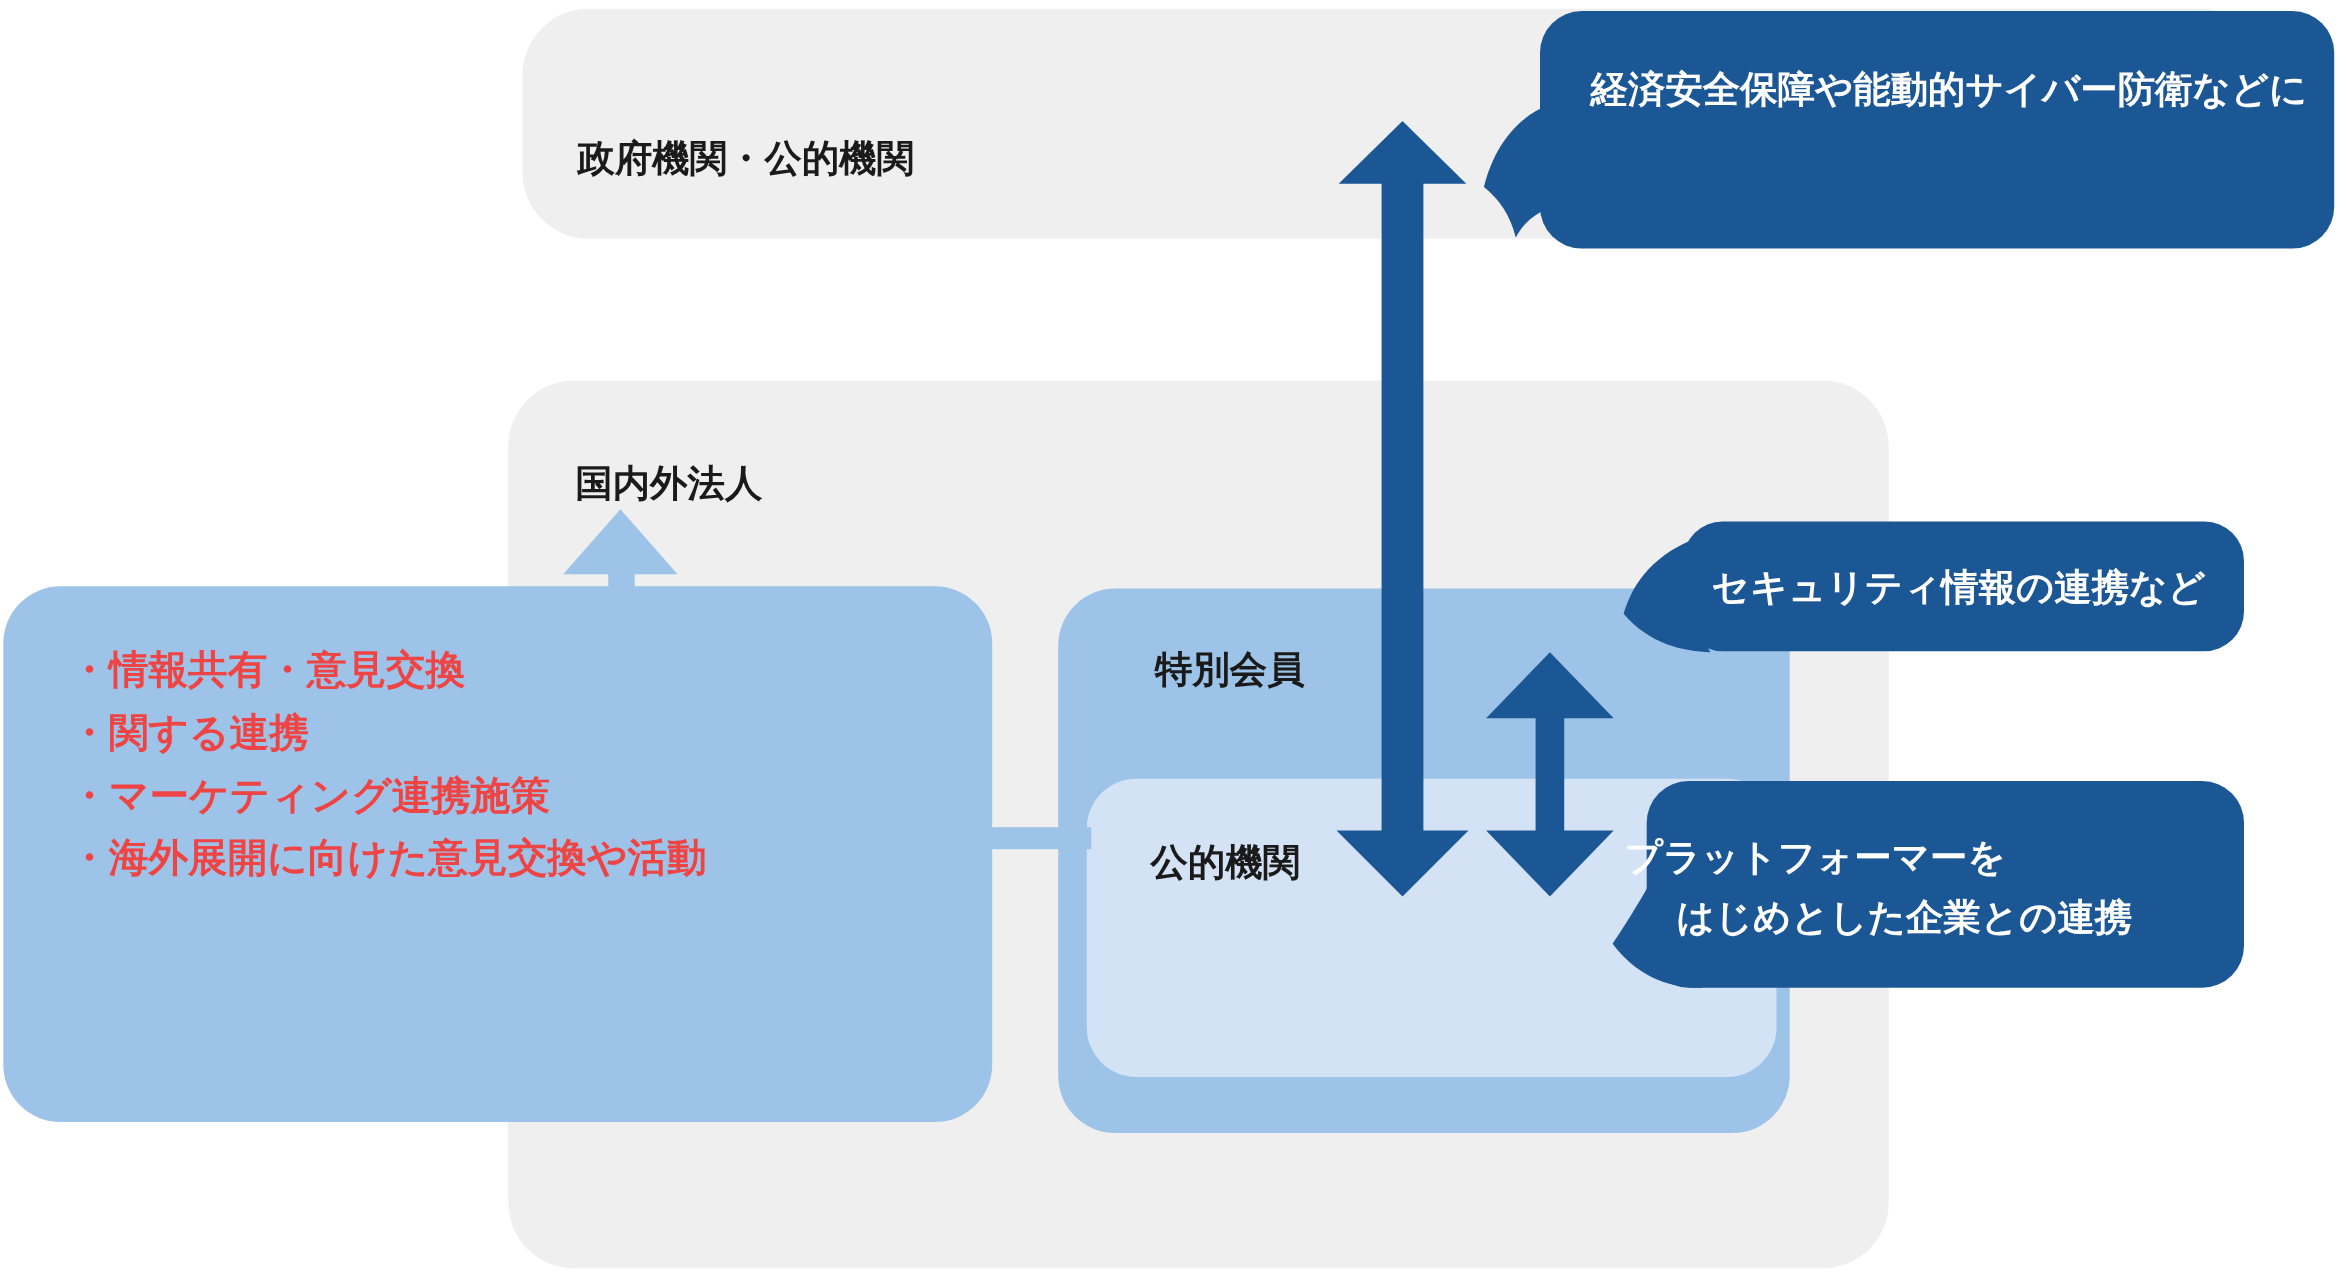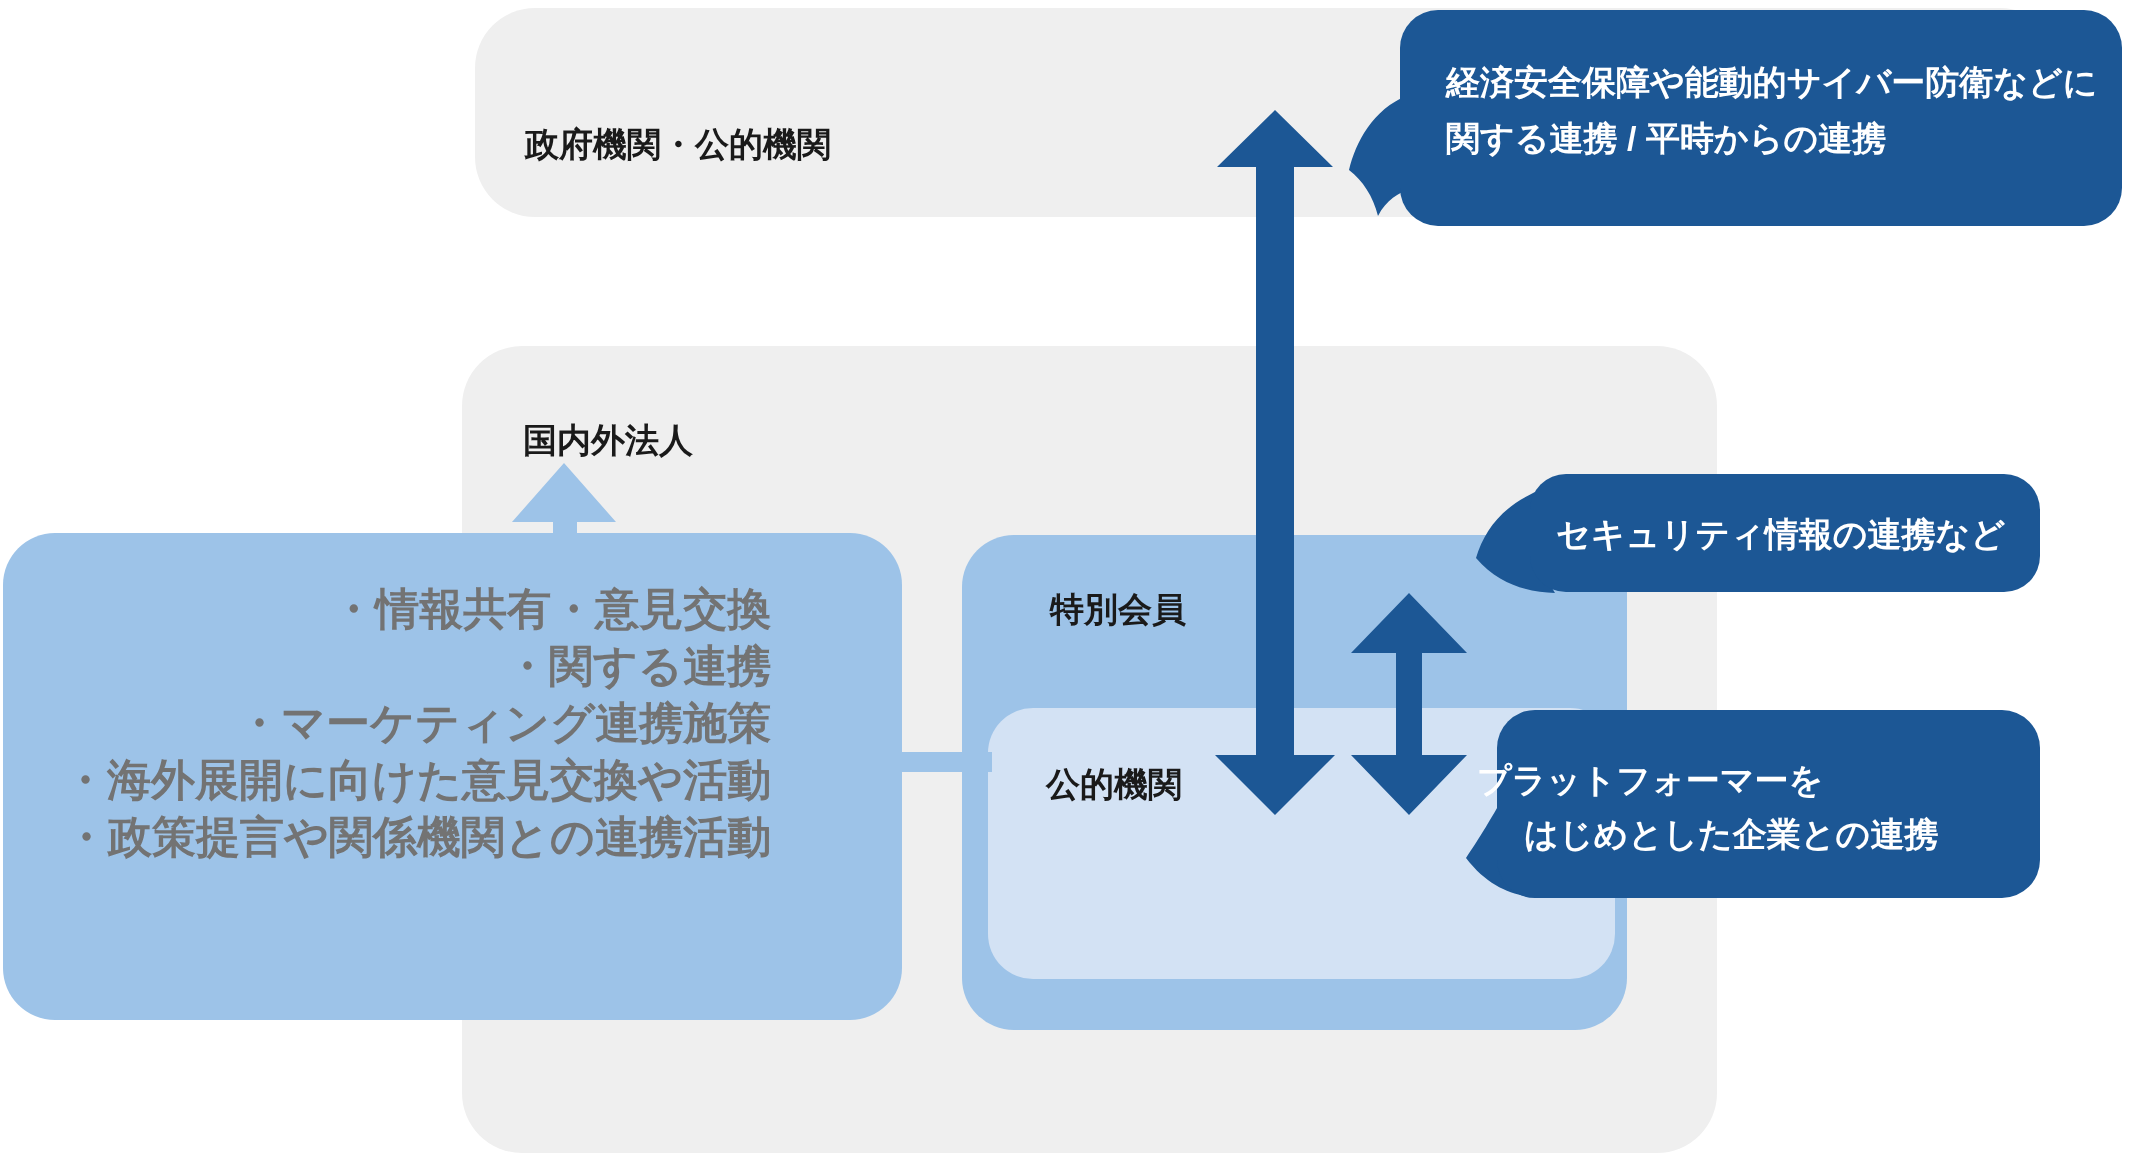--- a/index.html
+++ b/index.html
@@ -37,26 +37,25 @@
   
   .label {
     color: #1A1A1A;
     font-size: 34px;
     font-weight: 700;
     white-space: nowrap;
     line-height: 1.2;
     margin-left: 18px;
   }
   .bullets {
-    color: #737373;
-    font-size: 44px;
+    color: #ef4444;
+    font-size: 36px;
     font-weight: 700;
     line-height: 57px;
     white-space: nowrap;
-    text-align: right;
   }
   .bubble {
     background: #1C5795;
     border-radius: 38px;
   }
   .bubble-text {
     color: #FFFFFF;
     font-size: 34px;
     font-weight: 700;
     white-space: nowrap;
@@ -99,35 +98,33 @@
 
     <path d="M1408 95 C1372 110 1356 142 1349 170 C1363 181 1373 196 1378 216 C1386 200 1400 192 1408 190 Z" fill="#1C5795"></path>
 
     <path d="M1545 488 C1505 503 1485 528 1476 558 C1500 586 1530 592 1555 593 C1540 570 1536 530 1545 488 Z" fill="#1C5795"></path>
 
     <path d="M1510 785 C1492 818 1478 840 1466 858 C1492 892 1522 898 1548 898 C1520 868 1506 828 1510 785 Z" fill="#1C5795"></path>
   </svg>
 
   <div class="abs bubble" style="left:1400px; top:10px; width:722px; height:216px;"></div>
   <div class="abs bubble-text" style="left:1446px; top:62px;">経済安全保障や能動的サイバー防衛などに</div>
-  <div class="abs bubble-text" style="left:1446px; top:118px;">関する連携 / 平時からの連携</div>
 
   <div class="abs bubble" style="left:1530px; top:474px; width:510px; height:118px; border-radius:36px;"></div>
   <div class="abs bubble-text" style="left:1556px; top:514px;">セキュリティ情報の連携など</div>
 
   <div class="abs bubble" style="left:1497px; top:710px; width:543px; height:188px;"></div>
   <div class="abs bubble-text" style="left:1477px; top:760px;">プラットフォーマーを</div>
   <div class="abs bubble-text" style="left:1524px; top:814px;">はじめとした企業との連携</div>
 
   <div class="abs label" style="left:507px; top:124px;">政府機関・公的機関</div>
   <div class="abs label" style="left:505px; top:420px;">国内外法人</div>
   <div class="abs label" style="left:1032px; top:589px;">特別会員</div>
   <div class="abs label" style="left:1028px; top:764px;">公的機関</div>
 
   <div class="abs bullets" style="left:63px; top:580px;">
     <div>・情報共有・意見交換</div>
     <div>・関する連携</div>
     <div>・マーケティング連携施策</div>
     <div>・海外展開に向けた意見交換や活動</div>
-    <div>・政策提言や関係機関との連携活動</div>
   </div>
 
 </div>
 
 </body></html>

